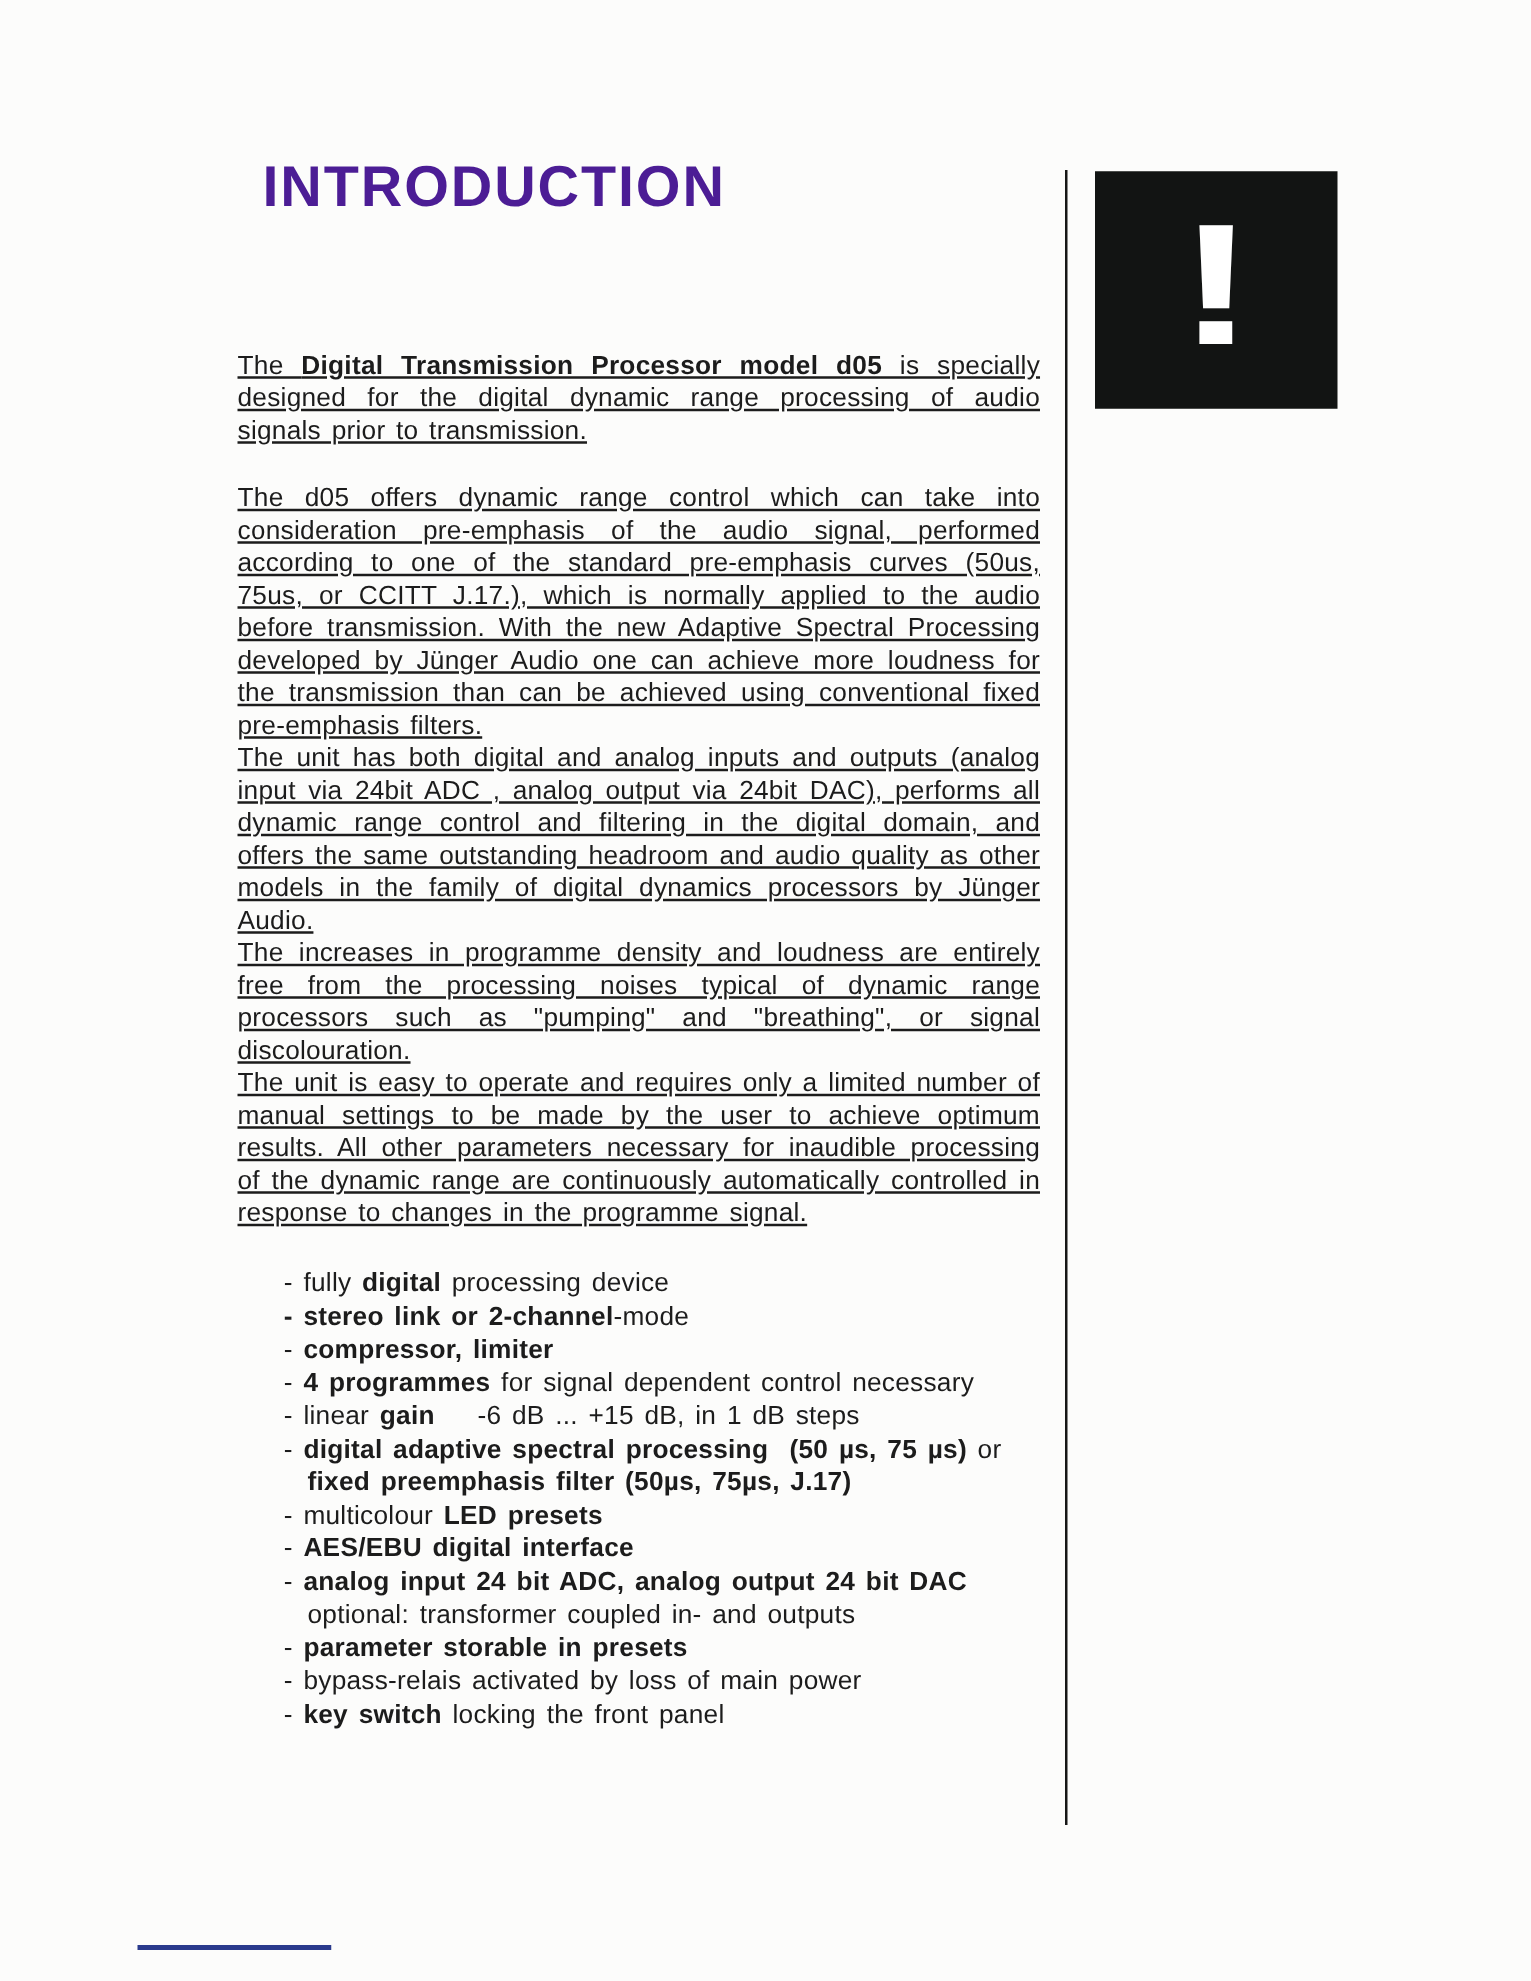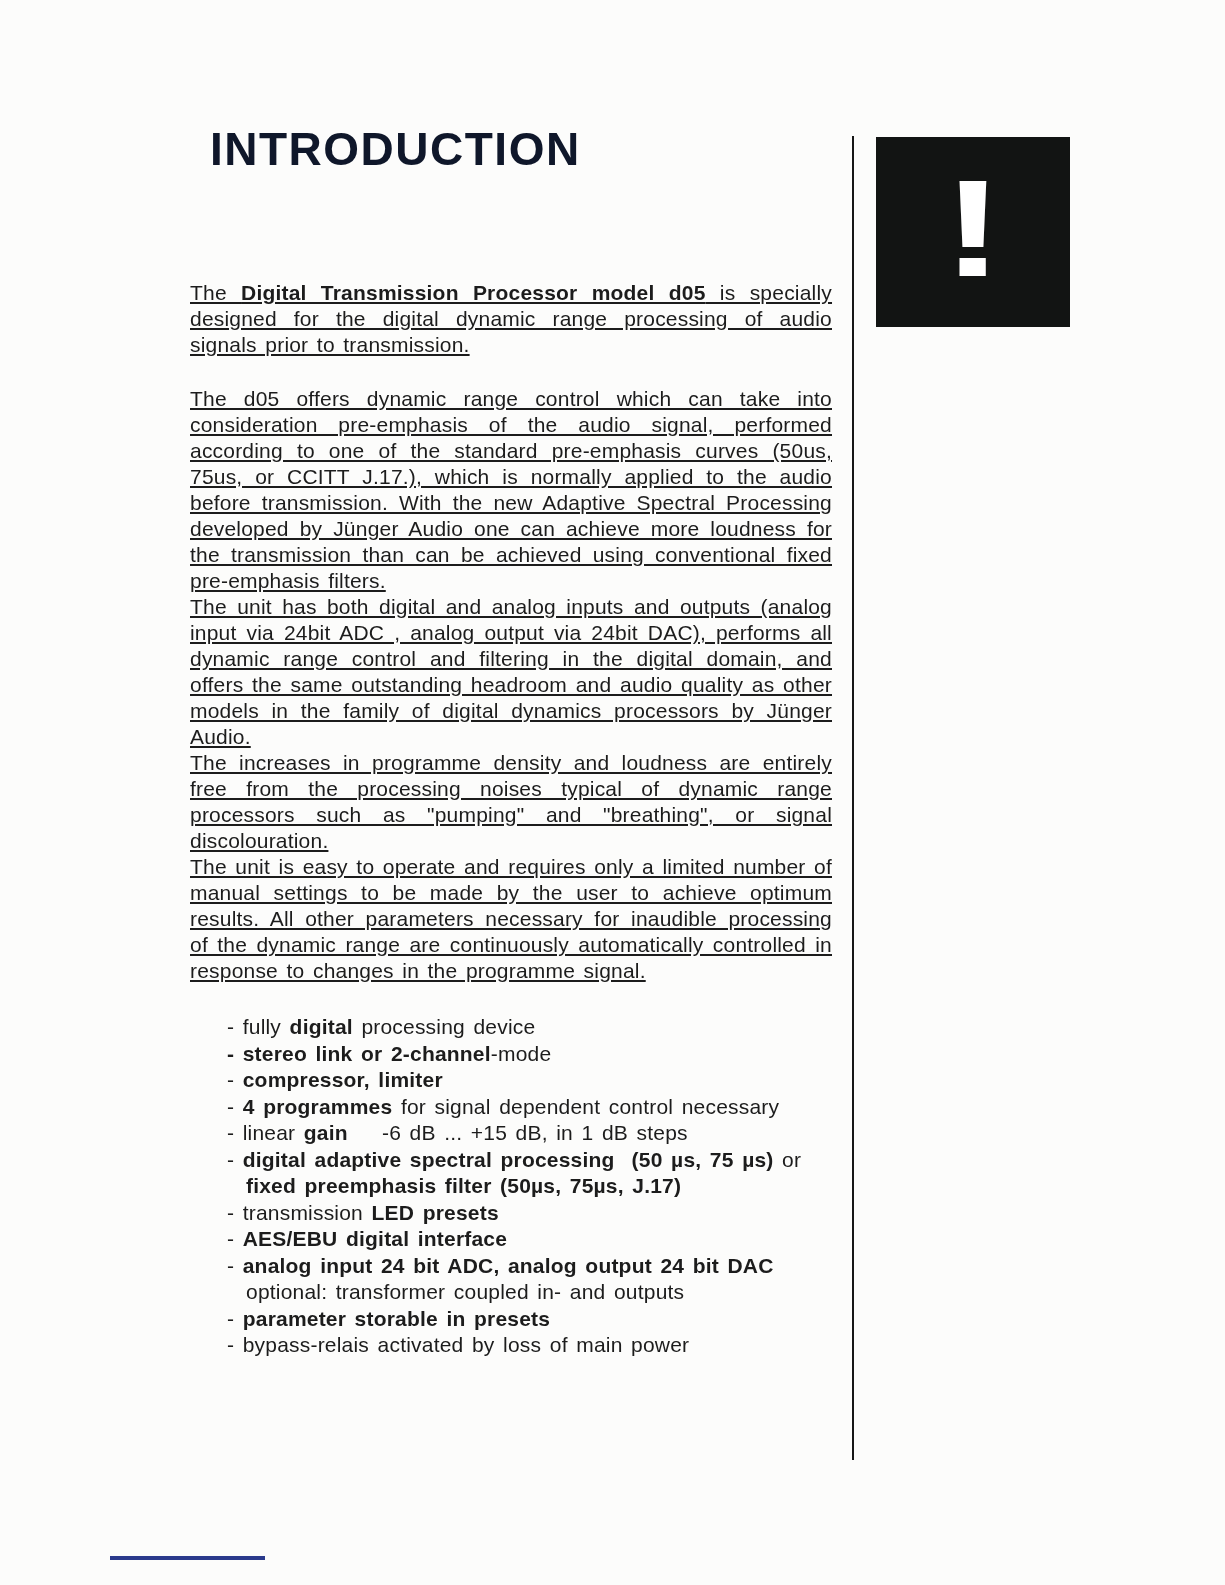--- a/index.html
+++ b/index.html
@@ -17,21 +17,21 @@
     overflow: hidden;
   }
   .title {
     position: absolute;
     left: 210px;
     top: 122px;
     margin: 0;
     font-size: 46px;
     font-weight: 700;
     letter-spacing: 1.5px;
-    color: #0f172a;
+    color: #4c1d95;
   }
   .warning-box {
     position: absolute;
     left: 876px;
     top: 137px;
     width: 194px;
     height: 190px;
     background: #121413;
     display: flex;
     align-items: center;
@@ -118,25 +118,26 @@
     <p class="para"><span>The unit is easy to operate and requires only a limited number of manual settings to be made by the user to achieve optimum results. All other parameters necessary for inaudible processing of the dynamic range are continuously automatically controlled in response to changes in the programme signal.</span></p>
 
     <div class="features">
       <div class="feature"><span>- fully </span><span class="b">digital</span><span> processing device</span></div>
       <div class="feature"><span class="b">- stereo link or 2-channel</span><span>-mode</span></div>
       <div class="feature"><span>- </span><span class="b">compressor, limiter</span></div>
       <div class="feature"><span>- </span><span class="b">4 programmes</span><span> for signal dependent control necessary</span></div>
       <div class="feature"><span>- linear </span><span class="b">gain</span><span>&nbsp;&nbsp;&nbsp; -6 dB ... +15 dB, in 1 dB steps</span></div>
       <div class="feature"><span>- </span><span class="b">digital adaptive spectral processing&nbsp; (50 µs, 75 µs)</span><span> or</span></div>
       <div class="feature indent"><span class="b">fixed preemphasis filter (50µs, 75µs, J.17)</span></div>
-      <div class="feature"><span>- transmission </span><span class="b">LED presets</span></div>
+      <div class="feature"><span>- multicolour </span><span class="b">LED presets</span></div>
       <div class="feature"><span>- </span><span class="b">AES/EBU digital interface</span></div>
       <div class="feature"><span>- </span><span class="b">analog input 24 bit ADC, analog output 24 bit DAC</span></div>
       <div class="feature indent"><span>optional: transformer coupled in- and outputs</span></div>
       <div class="feature"><span>- </span><span class="b">parameter storable in presets</span></div>
       <div class="feature"><span>- bypass-relais activated by loss of main power</span></div>
+      <div class="feature"><span>- </span><span class="b">key switch</span><span> locking the front panel</span></div>
     </div>
 
   </div>
 
   <div class="footer-line"></div>
 
 </div>
 
 </body></html>

